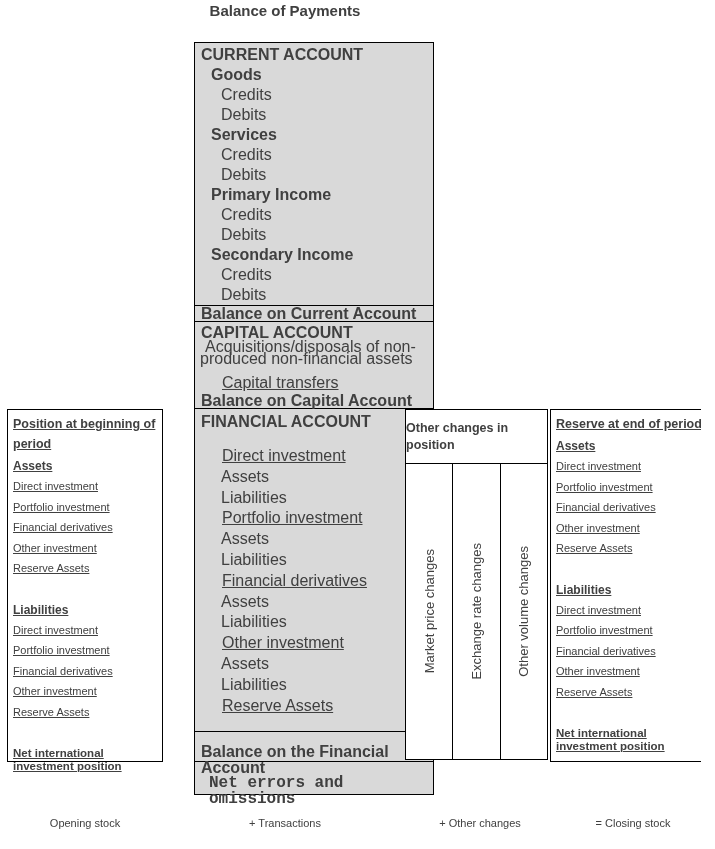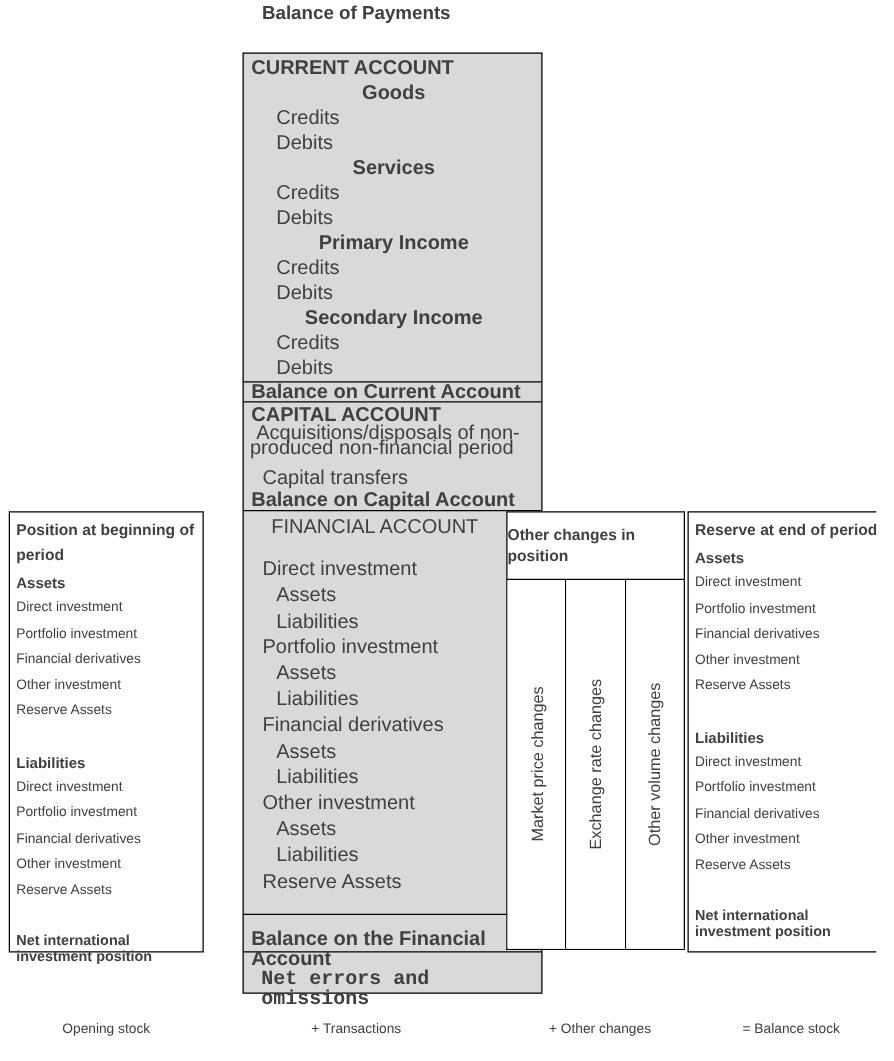--- a/index.html
+++ b/index.html
@@ -12,39 +12,39 @@
   
   .gray-box{position:absolute;left:165px;top:42px;width:240px;height:753px;
             background:#d9d9d9;border:1px solid #000;box-sizing:border-box;font-size:16px;margin-left:29px;}
   .sec{box-sizing:border-box;}
   .sec-current{height:279px;border-bottom:1px solid #000;padding-top:2px;}
   .sec-capital{height:87px;border-bottom:1px solid #000;padding-top:3px;}
   .sec-financial{height:353px;border-bottom:1px solid #000;padding-top:3px;}
   .sec-errors{height:33px;padding-top:13px;}
   .ln20{height:20px;line-height:20px;white-space:nowrap;}
   .ln-hdr{padding-left:6px;font-weight:bold;}
-  .ln-cat{padding-left:2px;font-weight:bold;text-align:center;}
+  .ln-cat{padding-left:16px;font-weight:bold;}
   .ln-sub{padding-left:26px;}
-  .ln-fincat{padding-left:15px;}
+  .ln-fincat{padding-left:27px;text-decoration:underline;}
   .balance-row{border-top:1px solid #000;height:15px;line-height:15px;
                font-weight:bold;padding-left:6px;white-space:nowrap;}
   .cap-hdr{height:16px;line-height:16px;padding-left:6px;font-weight:bold;}
   .cap-acq{padding:0 8px 0 5px;text-indent:5px;line-height:12px;}
   .cap-spacer{height:8px;}
   .cap-balance{height:15px;line-height:15px;font-weight:bold;padding-left:6px;}
-  .fin-hdr{height:20px;line-height:20px;padding-left:22px;font-weight:normal;}
+  .fin-hdr{height:20px;line-height:20px;padding-left:6px;font-weight:bold;}
   .fin-gap{height:14px;}
   .fin-ln{height:20.8px;line-height:20.8px;white-space:nowrap;}
   .fin-balance{margin-top:15px;border-top:1px solid #000;padding:12px 0 0 6px;
                font-weight:bold;line-height:16px;}
   .errors-ln{font-weight:bold;padding-left:14px;line-height:16px;font-family:Liberation Mono, monospace;}
 
   
   .pos-box{position:absolute;top:409px;height:353px;border:1px solid #000;
-           box-sizing:border-box;background:#fff;font-size:11px;padding:4px 4px 5px 5px;}
+           box-sizing:border-box;background:#fff;font-size:11px;padding:4px 4px 5px 5px;text-decoration:underline;}
   .pos-left{left:7px;width:156px;}
   .pos-right{left:550px;width:158px;}
   .pos-title{font-size:12.5px;font-weight:bold;line-height:20px;}
   .pos-sub{font-size:12px;font-weight:bold;height:20px;line-height:20px;margin-top:2px;}
   .pos-item{height:20.5px;line-height:20.5px;white-space:nowrap;}
   .pos-liab{margin-top:21px;}
   .pos-net{margin-top:25px;font-size:11.5px;font-weight:bold;line-height:13px;}
 
   
   .oc-header{position:absolute;left:405px;top:409px;width:143px;height:55px;
@@ -90,21 +90,21 @@
 
       <div class="ln20 ln-cat">Secondary Income</div>
       <div class="ln20 ln-sub">Credits</div>
       <div class="ln20 ln-sub">Debits</div>
 
       <div class="balance-row">Balance on Current Account</div>
     </div>
 
     <div class="sec sec-capital">
       <div class="cap-hdr">CAPITAL ACCOUNT</div>
-      <div class="cap-acq">Acquisitions/disposals of non-produced non-financial period</div>
+      <div class="cap-acq">Acquisitions/disposals of non-produced non-financial assets</div>
       <div class="cap-spacer"></div>
       <div class="ln20 ln-fincat">Capital transfers</div>
       <div class="cap-balance">Balance on Capital Account</div>
     </div>
 
     <div class="sec sec-financial">
       <div class="fin-hdr">FINANCIAL ACCOUNT</div>
       <div class="fin-gap"></div>
 
       <div class="fin-ln ln-fincat">Direct investment</div>
@@ -178,15 +178,15 @@
     <div class="pos-item">Portfolio investment</div>
     <div class="pos-item">Financial derivatives</div>
     <div class="pos-item">Other investment</div>
     <div class="pos-item">Reserve Assets</div>
     <div class="pos-net">Net international investment position</div>
   </div>
 
   <div class="eq eq-opening">Opening stock</div>
   <div class="eq eq-transactions">+ Transactions</div>
   <div class="eq eq-other">+ Other changes</div>
-  <div class="eq eq-closing">= Balance stock</div>
+  <div class="eq eq-closing">= Closing stock</div>
 
 </div>
 
 </body></html>

